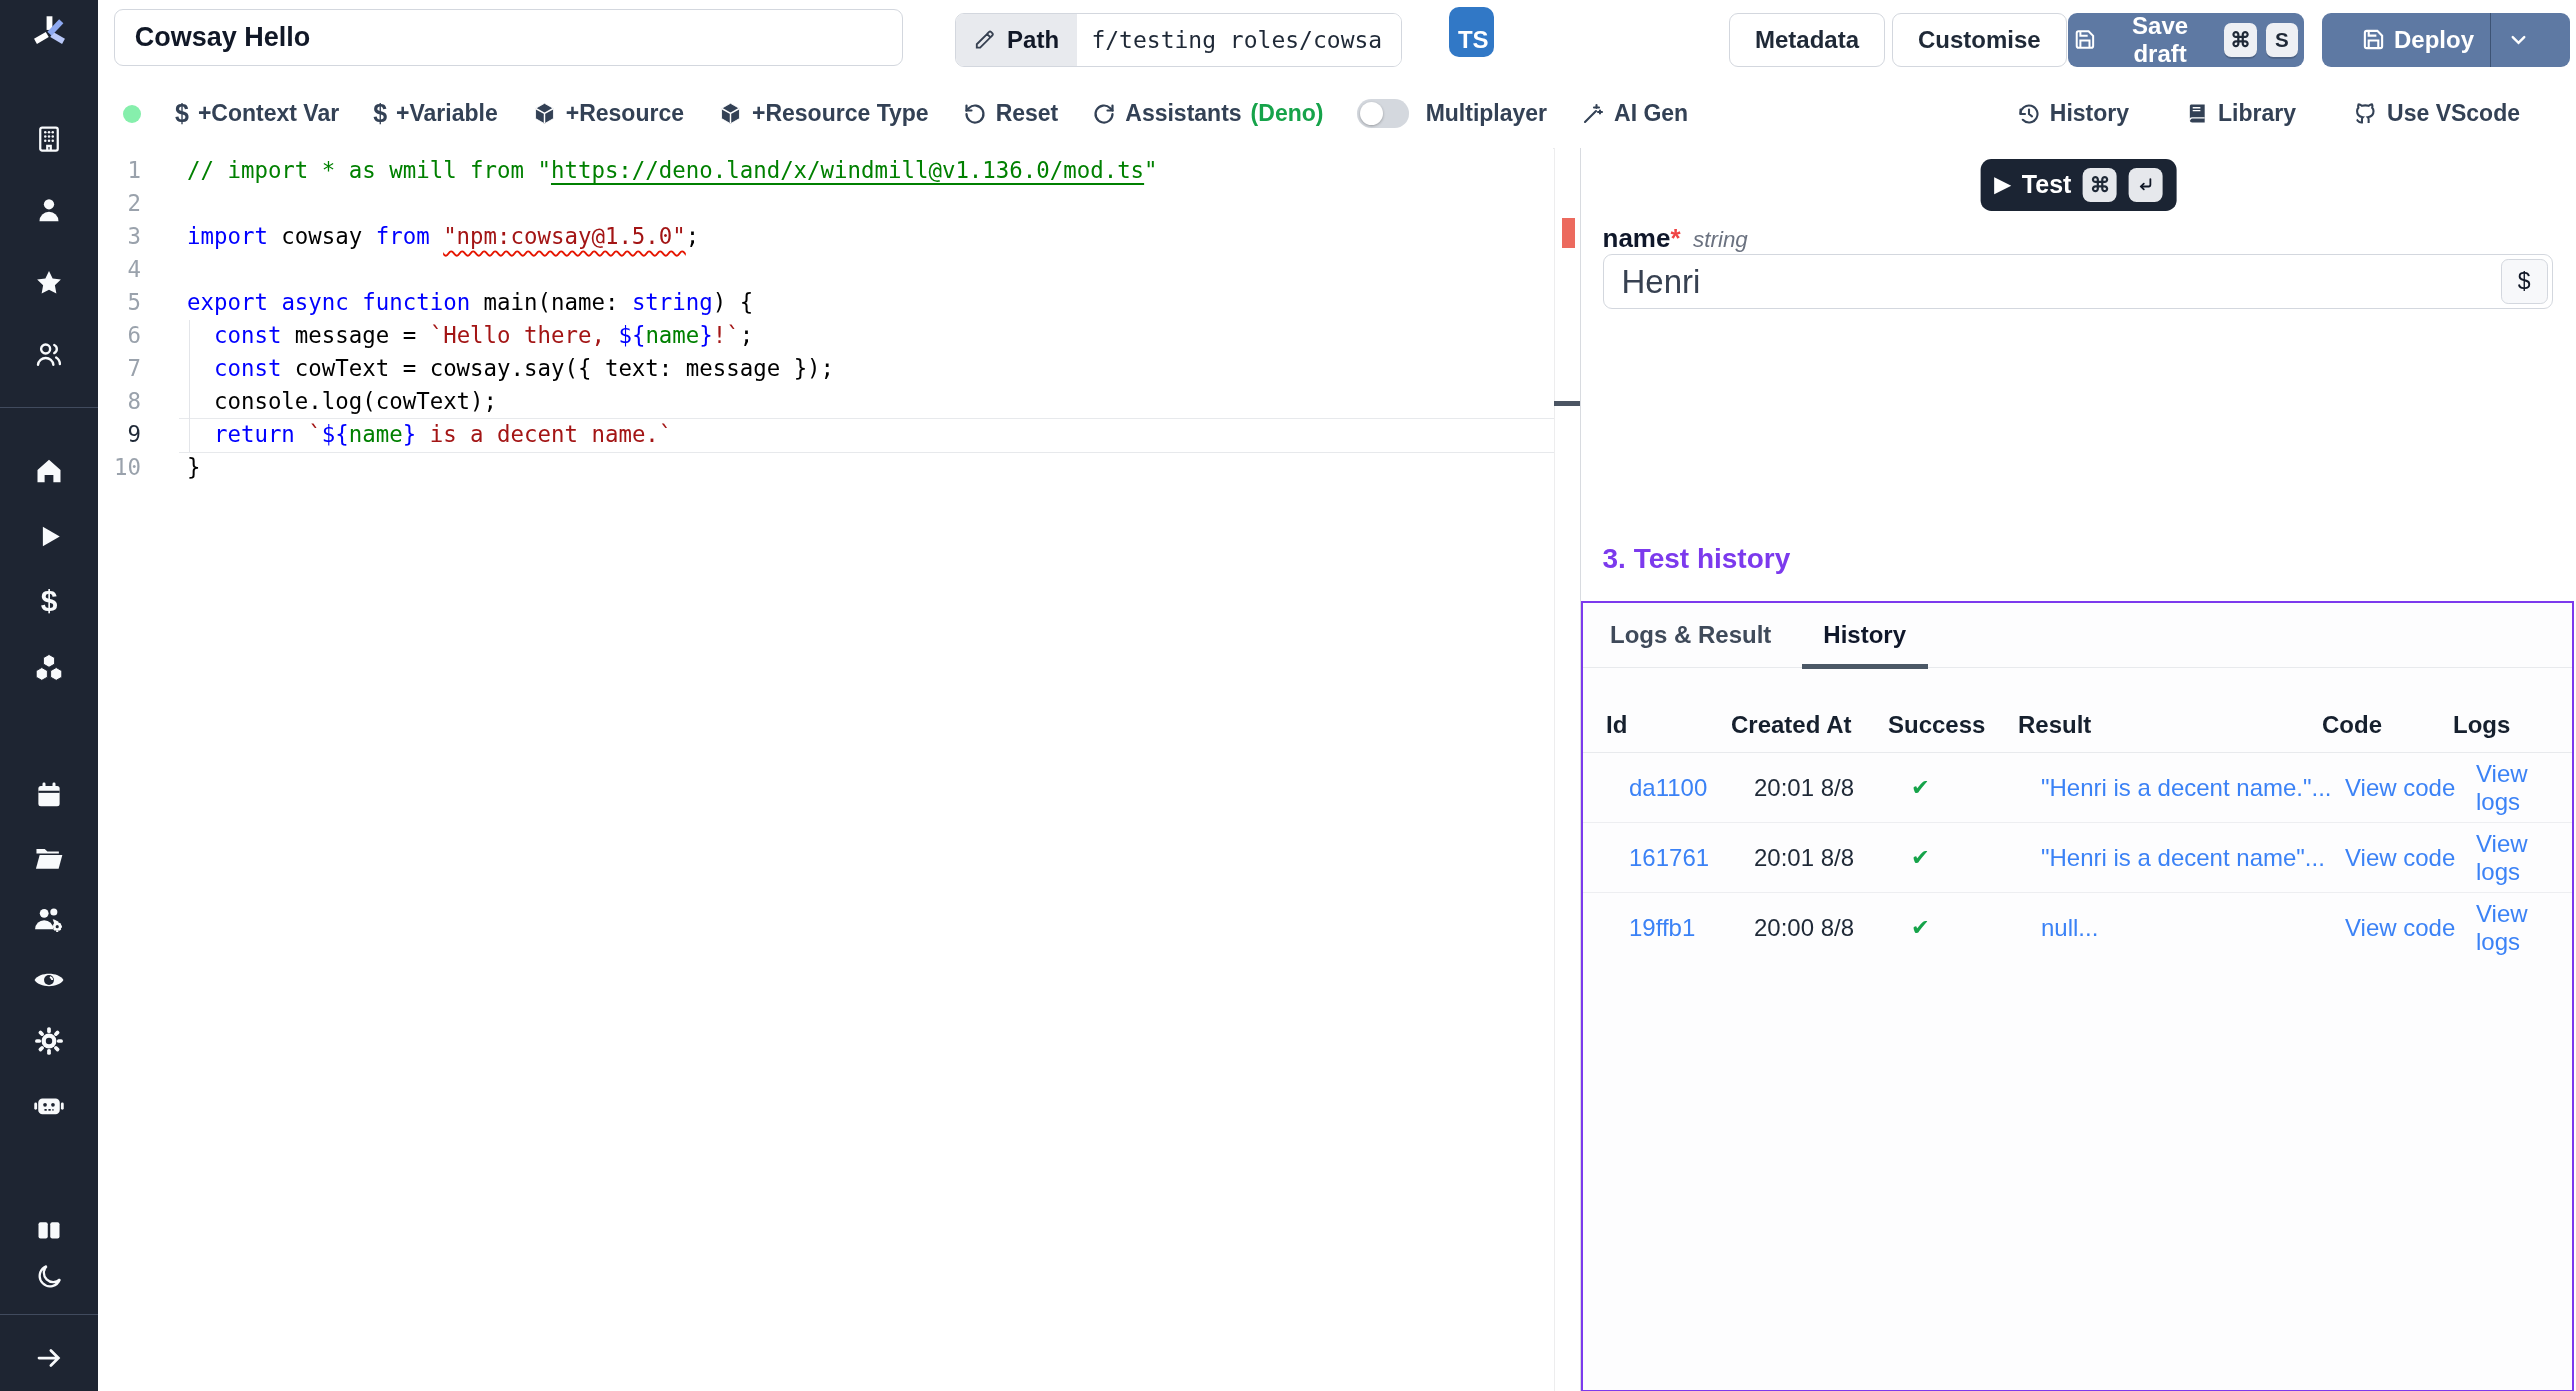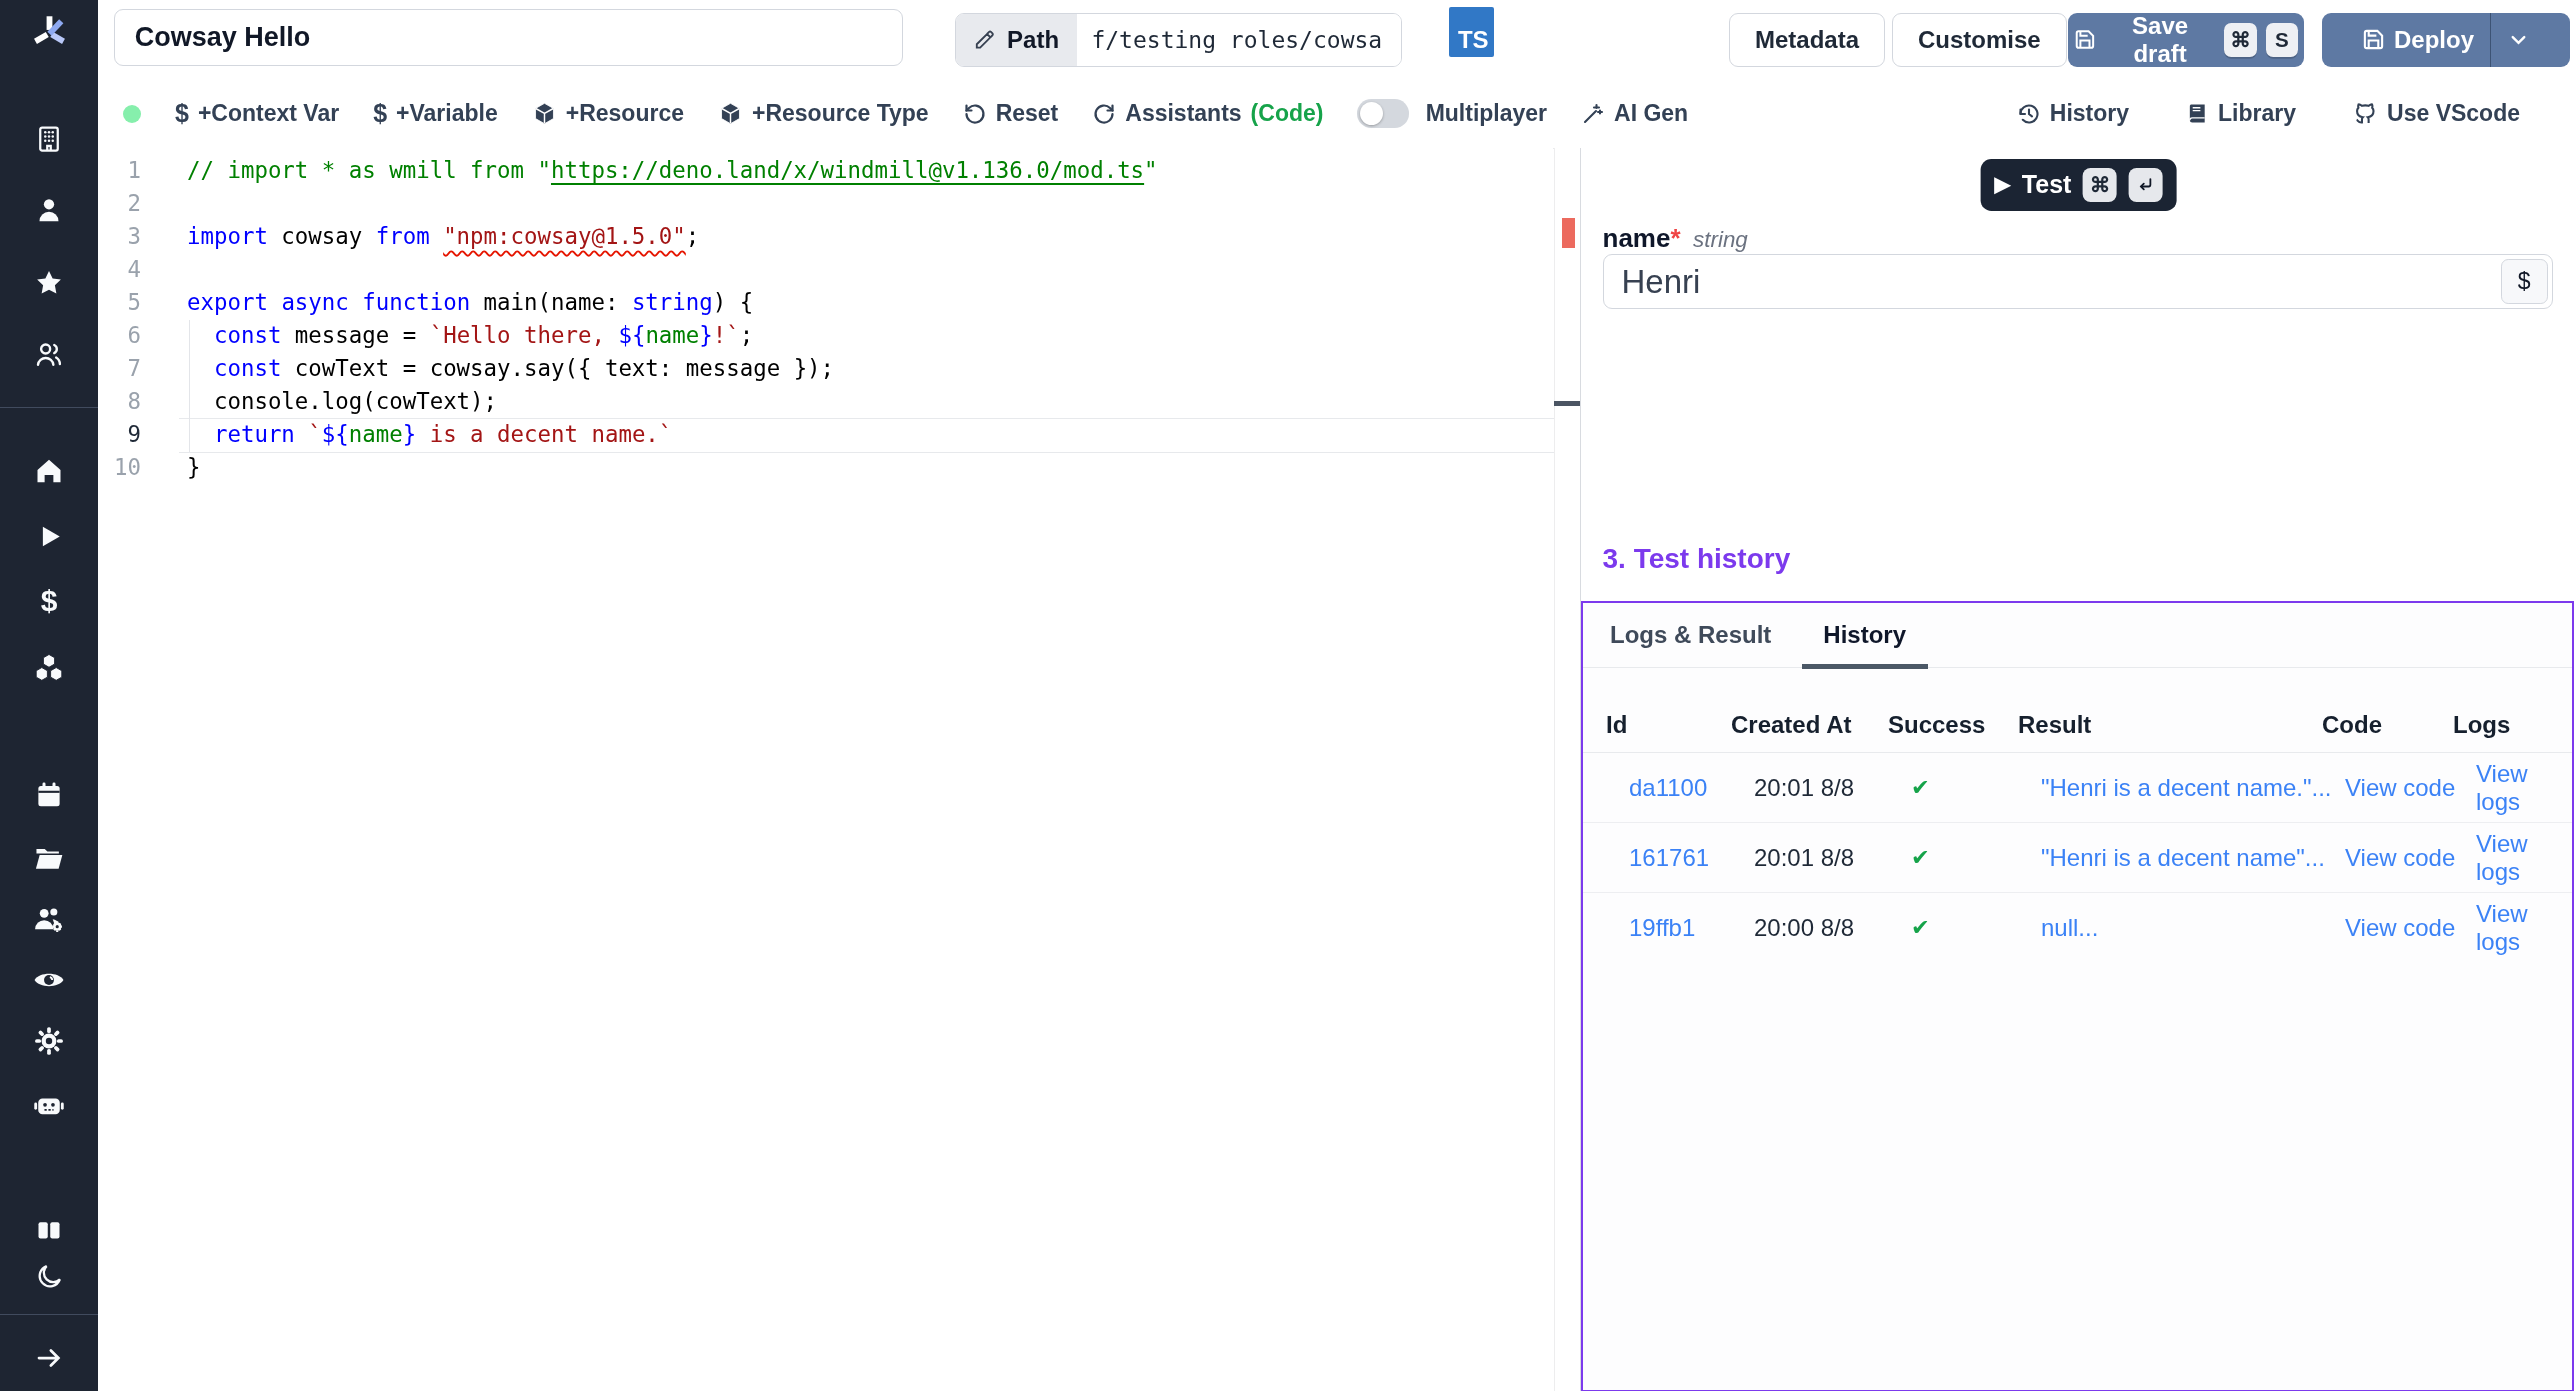--- a/index.html
+++ b/index.html
@@ -11,21 +11,21 @@
              display:flex;align-items:center;justify-content:center;cursor:pointer;background:none;border:none;color:#f8fafc;}
   .side-div{position:absolute;left:0;width:98px;height:0;border-top:1.8px solid #414b5e;}
   .dollar-glyph{font-size:30px;font-weight:600;line-height:1;}
   
   .topbar{position:absolute;left:98px;top:0;right:0;height:79px;background:#fff;border-bottom:1.8px solid #e7e9ee;}
   .title-input{position:absolute;left:16px;top:9px;width:789px;height:57px;border:1.8px solid #d3d7de;border-radius:9px;
                font-family:"Liberation Sans",sans-serif;font-size:27px;font-weight:bold;color:#111827;padding:0 19.7px;box-sizing:border-box;outline:none;}
   .path-group{position:absolute;left:857px;top:12.5px;height:54px;display:flex;border:1.8px solid #d3d7de;border-radius:9px;overflow:hidden;box-sizing:border-box;}
   .path-label{display:flex;align-items:center;gap:10.7px;background:#e8eaee;padding:0 18px;font-size:24px;font-weight:bold;color:#111827;}
   .path-input{width:295px;border:none;outline:none;font-family:"DejaVu Sans Mono",monospace;font-size:23px;color:#1f2937;padding:0 14.3px;background:#fff;}
-  .ts-badge{position:absolute;left:1351px;top:7.2px;width:45px;height:50px;background:#3178c6;border-radius:2px;color:#fff;
+  .ts-badge{position:absolute;left:1351px;top:7.2px;width:45px;height:50px;background:#3178c6;border-radius:10px;color:#fff;
             font-size:24px;font-weight:bold;display:flex;align-items:flex-end;justify-content:flex-end;padding:3.6px 5.4px;box-sizing:border-box;}
   .btn{position:absolute;top:12.5px;height:54px;display:flex;align-items:center;justify-content:center;gap:10.7px;
        border-radius:9px;font-size:24px;font-weight:600;box-sizing:border-box;cursor:pointer;}
   .btn.ghost{background:#fff;border:1.8px solid #d3d7de;color:#1f2937;padding:0 25px;}
   .btn.primary{background:#5e79a3;border:none;color:#fff;}
   kbd{display:inline-flex;align-items:center;justify-content:center;width:34px;height:34px;background:#eef0f4;border-radius:7.2px;
       color:#1f2937;font-family:"Liberation Sans",sans-serif;font-size:20.6px;font-weight:600;box-shadow:0 1.8px 0 rgba(0,0,0,.18);}
   .deploy-chev{display:flex;align-items:center;justify-content:center;width:55px;height:54px;border-left:0.9px solid rgba(23,37,60,.45);}
   
   .toolbar{position:absolute;left:98px;top:79px;right:0;height:70px;background:#fff;border-bottom:1.8px solid #e8eaed;
@@ -349,21 +349,21 @@
       </svg>
       <span>Reset</span>
     </span>
 
     <span class="tb-item">
       <svg width="24" height="24" viewBox="0 0 24 24" fill="none" stroke="#334155" stroke-width="2.2" stroke-linecap="round">
         <path d="M20.5 12a8.5 8.5 0 1 1-2.5-6l2.5 2.5"></path>
         <path d="M20.5 3.5v5h-5"></path>
       </svg>
       <span>Assistants</span>
-      <span class="deno">(Code)</span>
+      <span class="deno">(Deno)</span>
     </span>
 
     <span class="tb-item">
       <span class="toggle">
           <span class="knob"></span>
         </span>
       <span style="margin-left:7.2px">Multiplayer</span>
     </span>
 
     <span class="tb-item">

